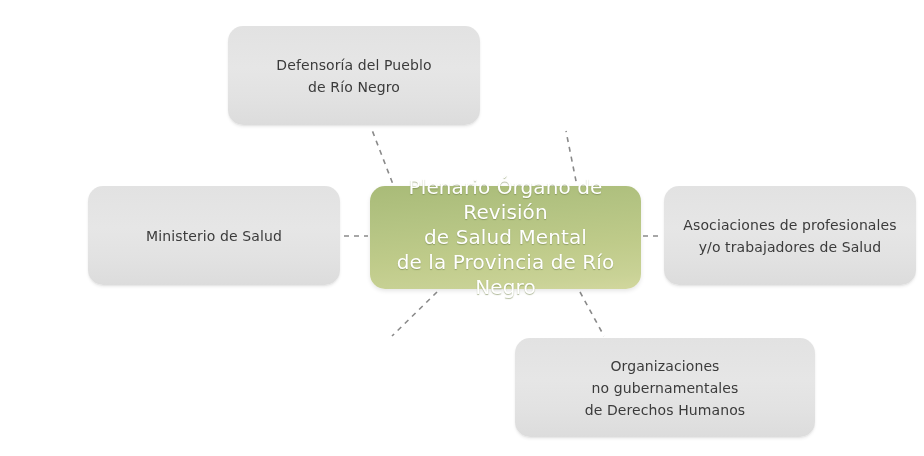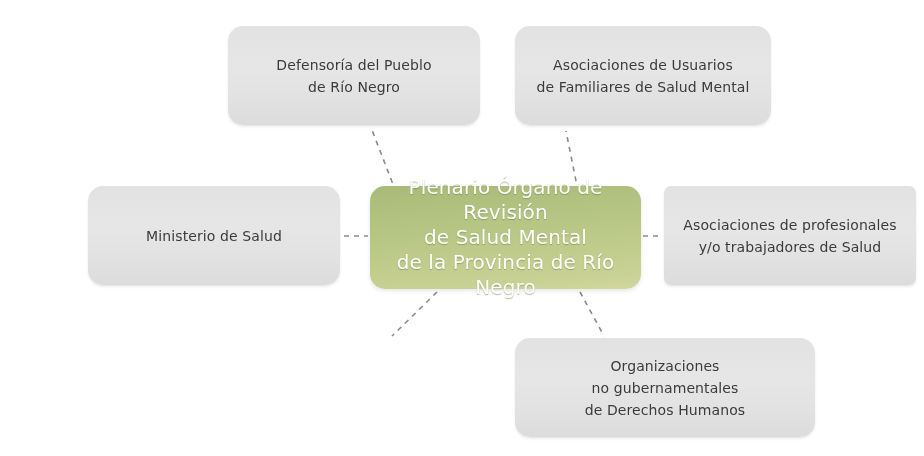--- a/index.html
+++ b/index.html
@@ -72,30 +72,26 @@
       <line x1="643" y1="236" x2="662" y2="236" stroke="#8a8a8a" stroke-width="1.6" stroke-dasharray="5,5" stroke-linecap="butt"></line>
       <line x1="437" y1="292" x2="392" y2="336" stroke="#8a8a8a" stroke-width="1.6" stroke-dasharray="5,5" stroke-linecap="butt"></line>
       <line x1="580" y1="292" x2="604" y2="336" stroke="#8a8a8a" stroke-width="1.6" stroke-dasharray="5,5" stroke-linecap="butt"></line>
     </svg>
 
   <div class="node node-peripheral" style="left: 228px; top: 26px; width: 252px; height: 99px;">
     <span class="node-label label-peripheral">Defensoría del Pueblo
 de Río Negro</span>
   </div>
 
-  <div class="node node-peripheral" style="left: 515px; top: 26px; width: 256px; height: 99px;">
-    <span class="node-label label-peripheral">Asociaciones de Usuarios
-de Familiares de Salud Mental</span>
-  </div>
 
   <div class="node node-peripheral" style="left: 88px; top: 186px; width: 252px; height: 99px;">
     <span class="node-label label-peripheral">Ministerio de Salud</span>
   </div>
 
-  <div class="node node-peripheral" style="left: 664px; top: 186px; width: 252px; height: 99px; border-radius: 7px;">
+  <div class="node node-peripheral" style="left: 664px; top: 186px; width: 252px; height: 99px;">
     <span class="node-label label-peripheral">Asociaciones de profesionales
 y/o trabajadores de Salud</span>
   </div>
 
 
   <div class="node node-peripheral" style="left: 515px; top: 338px; width: 300px; height: 99px;">
     <span class="node-label label-peripheral">Organizaciones
 no gubernamentales
 de Derechos Humanos</span>
   </div>

